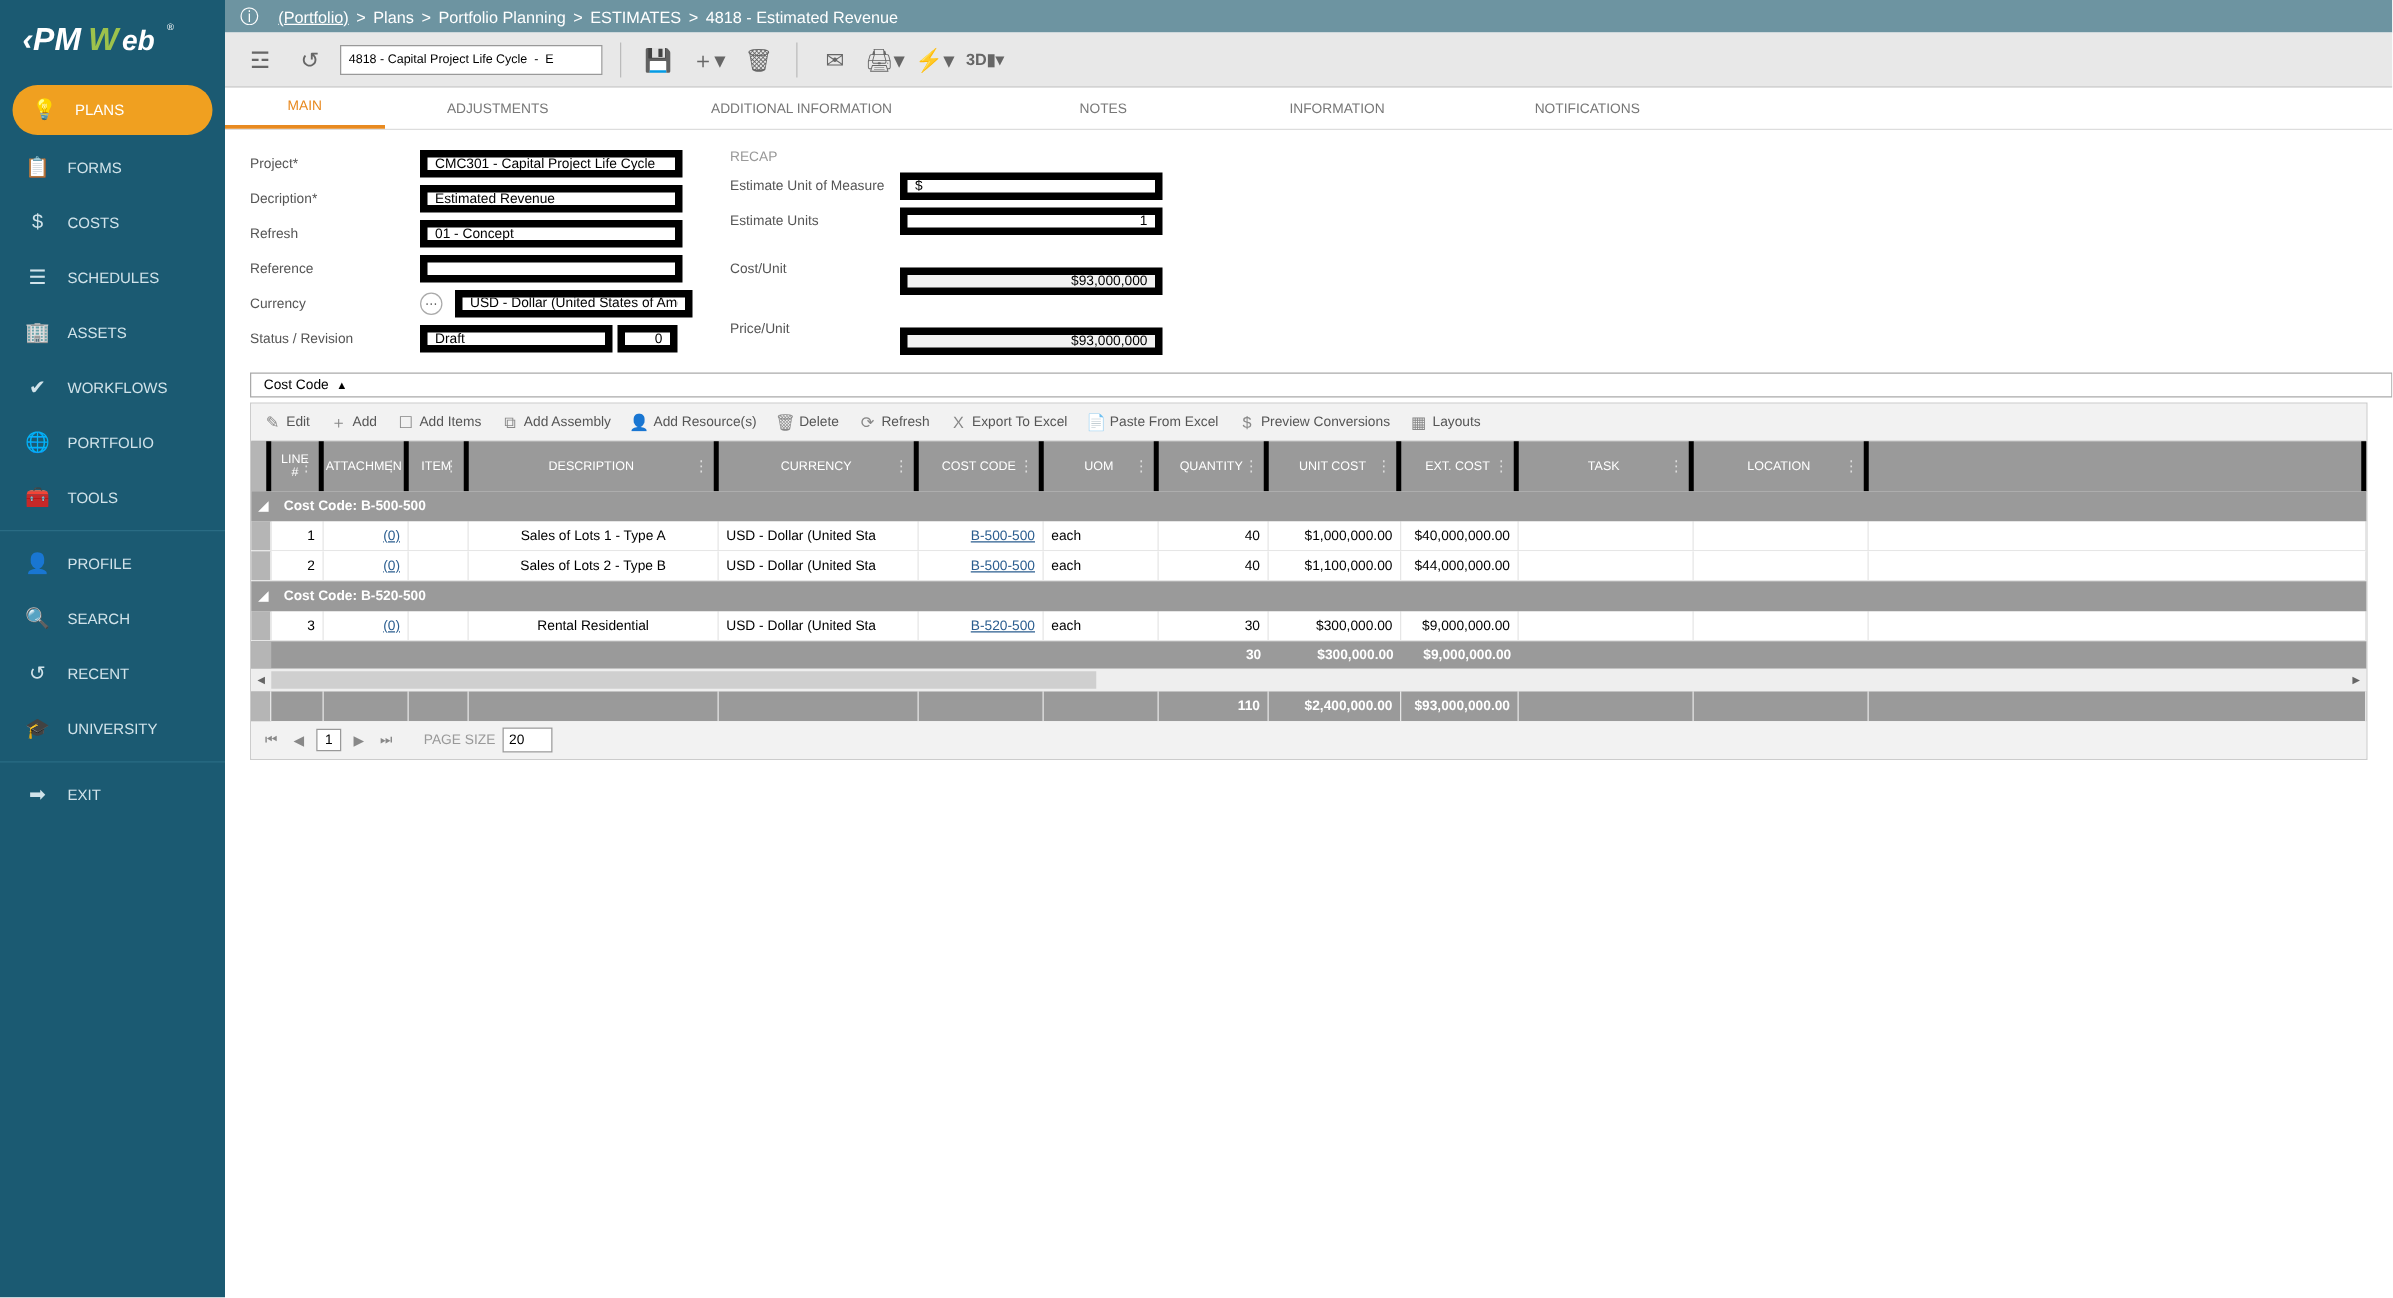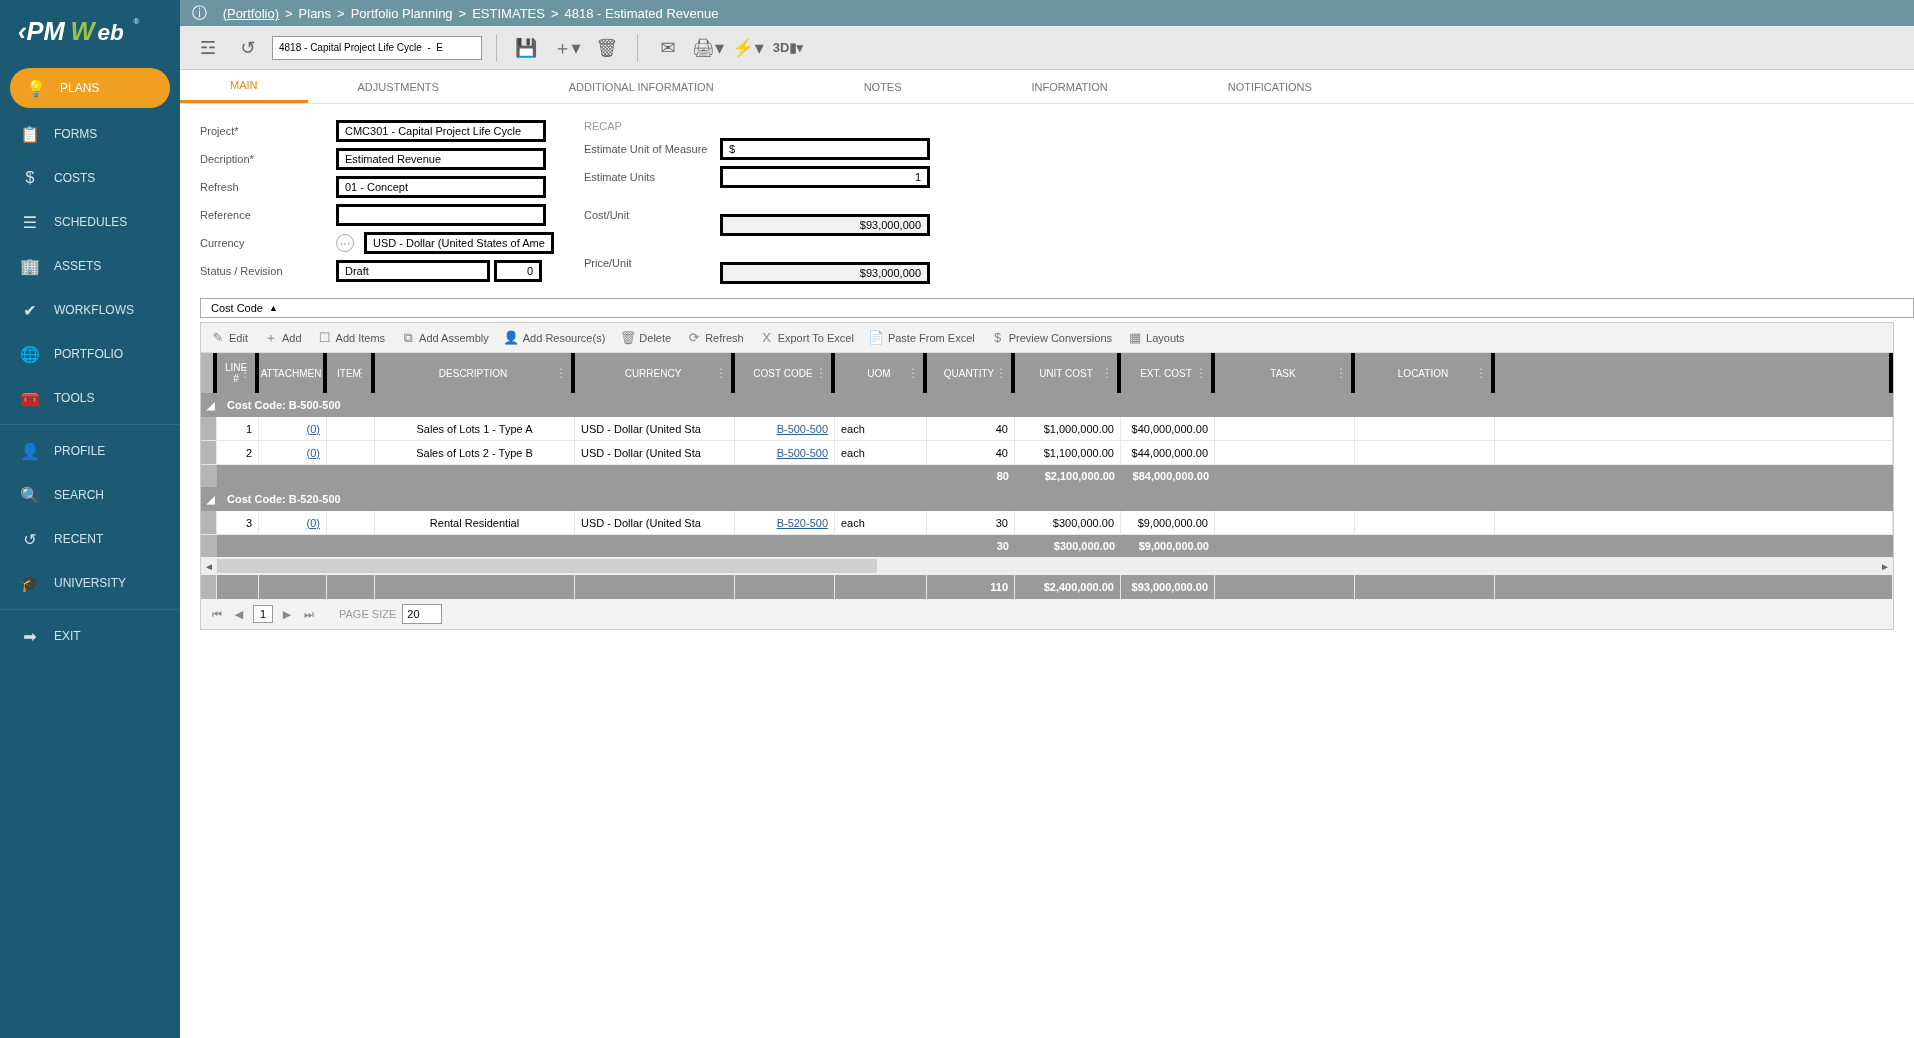--- a/index.html
+++ b/index.html
@@ -29,21 +29,21 @@
 .tabs { display:flex; border-bottom:1px solid #ddd; height:34px; }
 .tab { flex:0 0 auto; padding:0 50px; font-size:11px; color:#777; display:flex; align-items:center; cursor:pointer;}
 .tab.active { color:#e88a20; border-bottom:3px solid #e88a20; }
 .tab.wide { flex:0 0 auto; }
 
 
 .form-area { padding:16px 20px 10px 20px; display:flex; gap:30px; font-size:11px; color:#555;}
 .form-col { display:flex; flex-direction:column; gap:6px; }
 .form-row { display:flex; align-items:center; gap:6px;}
 .form-label { width:130px; color:#555;}
-.form-input { border:3px solid #000000; height:22px; padding:2px 6px; font-size:11px; width:210px; background:#fff; }
+.form-input { border:6px solid #000000; height:22px; padding:2px 6px; font-size:11px; width:210px; background:#fff; }
 .form-input.ro { background:#f2f2f2; text-align:right;margin-top:20px; }
 .status-wrap { display:flex; gap:4px; }
 .status-wrap .rev { width:48px; text-align:right; }
 
 
 .group-pill { display:inline-flex; align-items:center; background:#fff; border:1px solid #aaa; padding:3px 10px; font-size:11px; margin:4px 0 0 20px;}
 .group-pill .arr { margin-left:6px; font-size:9px;}
 
 
 .grid { margin:4px 20px 0 20px; border:1px solid #ccc;}
@@ -415,36 +415,20 @@
               <a href="#">B-500-500</a>
             </div>
             <div class="dc c-uom">each</div>
             <div class="dc c-qty right">40</div>
             <div class="dc c-unit right">$1,100,000.00</div>
             <div class="dc c-ext right">$44,000,000.00</div>
             <div class="dc c-task"></div>
             <div class="dc c-loc"></div>
             <div class="dc c-rest"></div>
           </div>
-          <div class="subt">
-            <div class="dc c-expand"></div>
-            <div class="dc c-line"></div>
-            <div class="dc c-att"></div>
-            <div class="dc c-item"></div>
-            <div class="dc c-desc"></div>
-            <div class="dc c-curr"></div>
-            <div class="dc c-code"></div>
-            <div class="dc c-uom"></div>
-            <div class="dc c-qty right">80</div>
-            <div class="dc c-unit right">$2,100,000.00</div>
-            <div class="dc c-ext right">$84,000,000.00</div>
-            <div class="dc c-task"></div>
-            <div class="dc c-loc"></div>
-            <div class="dc c-rest"></div>
-          </div>
           <div class="grp-row-wrap">
             <div class="grp"><span class="chev">◢</span>Cost Code: B-520-500</div>
           </div>
           <div class="drow">
             <div class="dc c-expand"></div>
             <div class="dc c-line right">3</div>
             <div class="dc c-att right">
               <a href="#">(0)</a>
             </div>
             <div class="dc c-item"></div>

